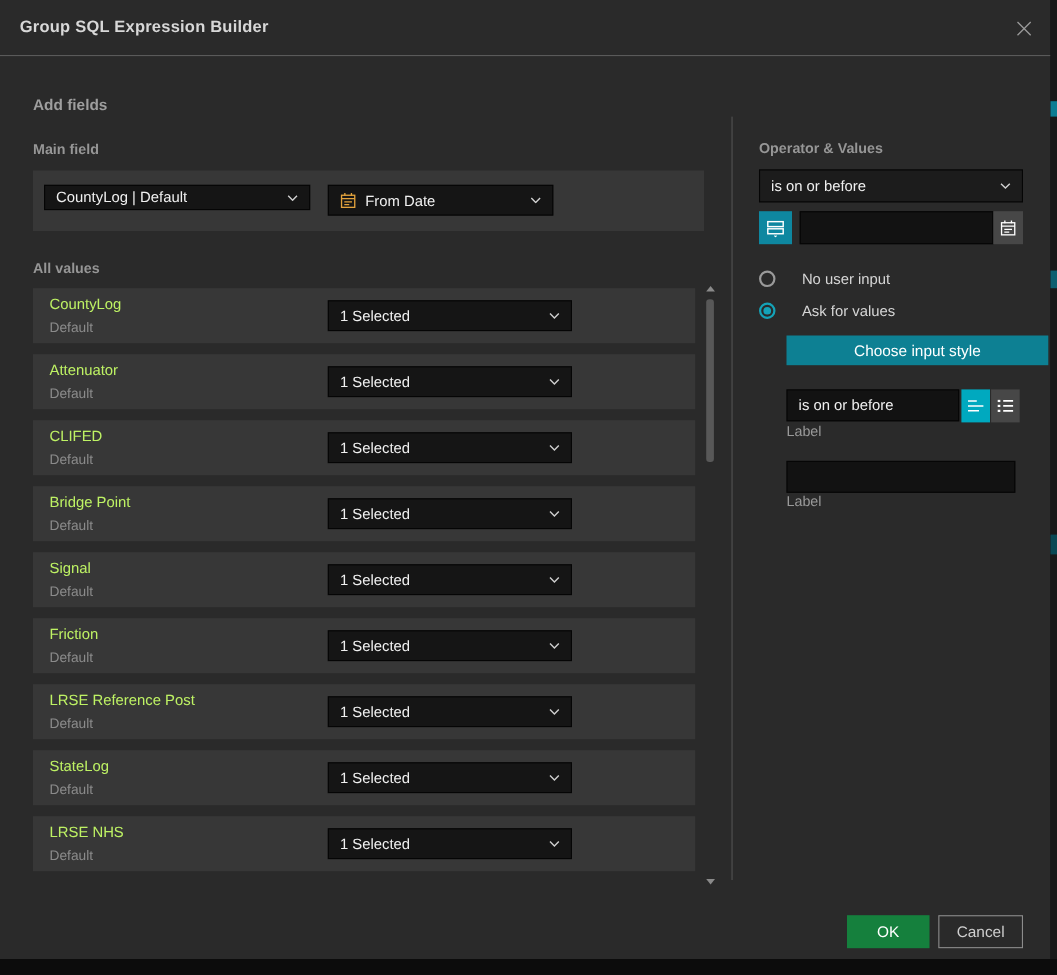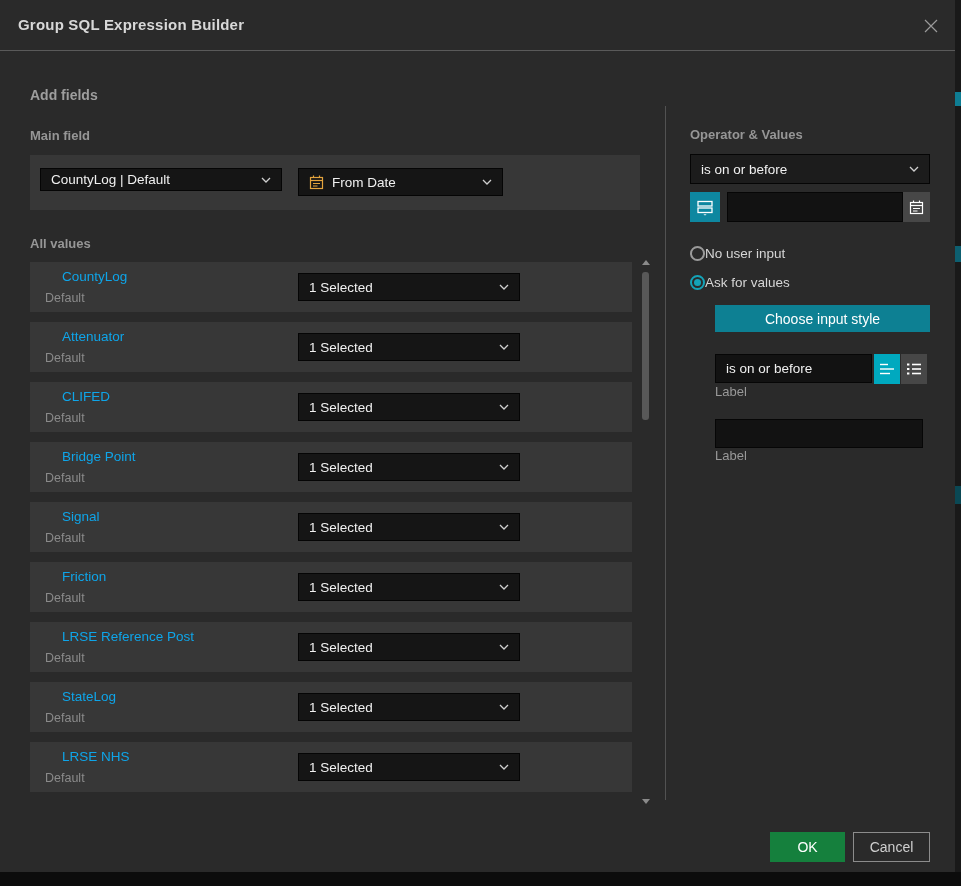--- a/index.html
+++ b/index.html
@@ -17,21 +17,21 @@
   .section-h { position:absolute; font-size:14px; font-weight:bold; color:#9e9e9e; }
   .sub-h { position:absolute; font-size:13px; font-weight:bold; color:#969696; }
 
   .panel { position:absolute; background:#373737; }
 
   .dd { position:absolute; background:#151515; border:1px solid #050505; display:flex; align-items:center; color:#f0f0f0; font-size:13.5px; padding:0 10px; cursor:pointer; }
   .dd .dd-label { flex:1 1 auto; white-space:nowrap; overflow:hidden; }
   .dd .chev { flex:0 0 auto; margin-left:6px; }
 
   .row { position:absolute; left:30px; width:602px; height:50px; background:#373737; }
-  .row .fname { position:absolute; left:32px; top:7px; font-size:13.5px; color:#0ea5e9; }
+  .row .fname { position:absolute; left:15px; top:7px; font-size:13.5px; color:#bef264; }
   .row .fsub  { position:absolute; left:15px; bottom:7px; font-size:12.5px; color:#8b8b8b; }
   .row .dd { left:268px; top:11px; width:222px; height:28px; }
 
   .scroll-track { position:absolute; left:641px; top:258px; width:10px; height:548px; }
   .scroll-thumb { position:absolute; left:1px; top:14px; width:7px; height:148px; background:#585858; border-radius:3px; }
   .tri-up { position:absolute; left:1px; top:2px; width:0; height:0; border-left:4px solid transparent; border-right:4px solid transparent; border-bottom:5px solid #8a8a8a; }
   .tri-down { position:absolute; left:1px; bottom:2px; width:0; height:0; border-left:4px solid transparent; border-right:4px solid transparent; border-top:5px solid #8a8a8a; }
 
   .vdivider { position:absolute; left:665px; top:106px; width:1px; height:694px; background:#525252; }
 
@@ -39,21 +39,21 @@
   .teal { background:#0e87a0; }
   .teal-bright { background:#00a9bf; }
   .gray-btn { background:#474747; }
 
   .text-input { position:absolute; background:#121212; border:1px solid #060606; color:#f0f0f0; font-size:13.5px; padding:0 10px; font-family:inherit; outline:none; }
 
   .radio-row { position:absolute; left:690px; display:flex; align-items:center; cursor:pointer; }
   .radio-circle { width:15px; height:15px; border-radius:50%; border:2px solid #9a9a9a; background:transparent; flex:0 0 auto; }
   .radio-circle.on { border-color:#14a3b8; display:flex; align-items:center; justify-content:center; }
   .radio-dot { width:7px; height:7px; border-radius:50%; background:#14a3b8; }
-  .radio-label { margin-left:0; font-size:13.5px; color:#d6d6d6; }
+  .radio-label { margin-left:24px; font-size:13.5px; color:#d6d6d6; }
 
   .btn { position:absolute; display:flex; align-items:center; justify-content:center; font-size:14px; cursor:pointer; font-family:inherit; }
   .btn-primary { background:#15803d; color:#ffffff; border:none; }
   .btn-ghost { background:transparent; color:#cfcfcf; border:1px solid #8c8c8c; }
 
   .field-label { position:absolute; font-size:13px; color:#999999;margin-top:48px; }
 </style>
 </head>
 <body>
 
@@ -227,21 +227,21 @@
     <div class="radio-circle"></div>
     <div class="radio-label">No user input</div>
   </div>
   <div class="radio-row" style="top:275px;">
     <div class="radio-circle on">
         <div class="radio-dot"></div>
       </div>
     <div class="radio-label">Ask for values</div>
   </div>
 
-  <button class="btn" style="left:715px; top:305px; width:215px; height:27px; background:#0d8093; color:#ffffff; border:none;">Choose input style</button>
+  <button class="btn" style="left:715px; top:305px; width:238px; height:27px; background:#0d8093; color:#ffffff; border:none;">Choose input style</button>
 
   <div class="field-label" style="left:715px; top:336px;">Label</div>
   <input class="text-input" style="left: 715px; top: 354px; width: 157px; height: 29px;" value="is on or before">
   <div class="icon-btn teal-bright" style="left:874px; top:353.5px; width:26px; height:30px;">
     <svg width="16" height="14" viewBox="0 0 16 14">
       <line x1="1" y1="2.5" x2="9" y2="2.5" stroke="#ffffff" stroke-width="1.4"></line>
       <line x1="1" y1="7" x2="15" y2="7" stroke="#ffffff" stroke-width="1.4"></line>
       <line x1="1" y1="11.5" x2="11" y2="11.5" stroke="#ffffff" stroke-width="1.4"></line>
     </svg>
   </div>

